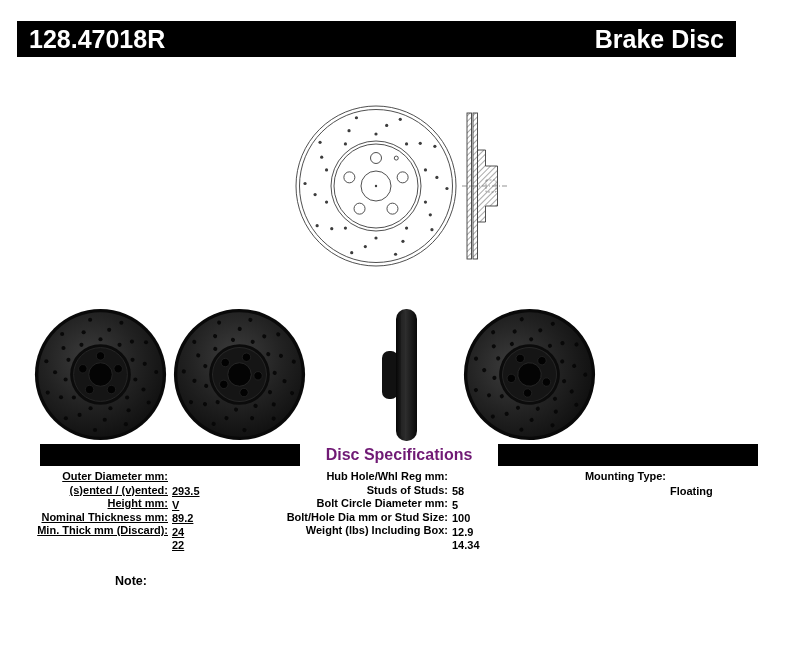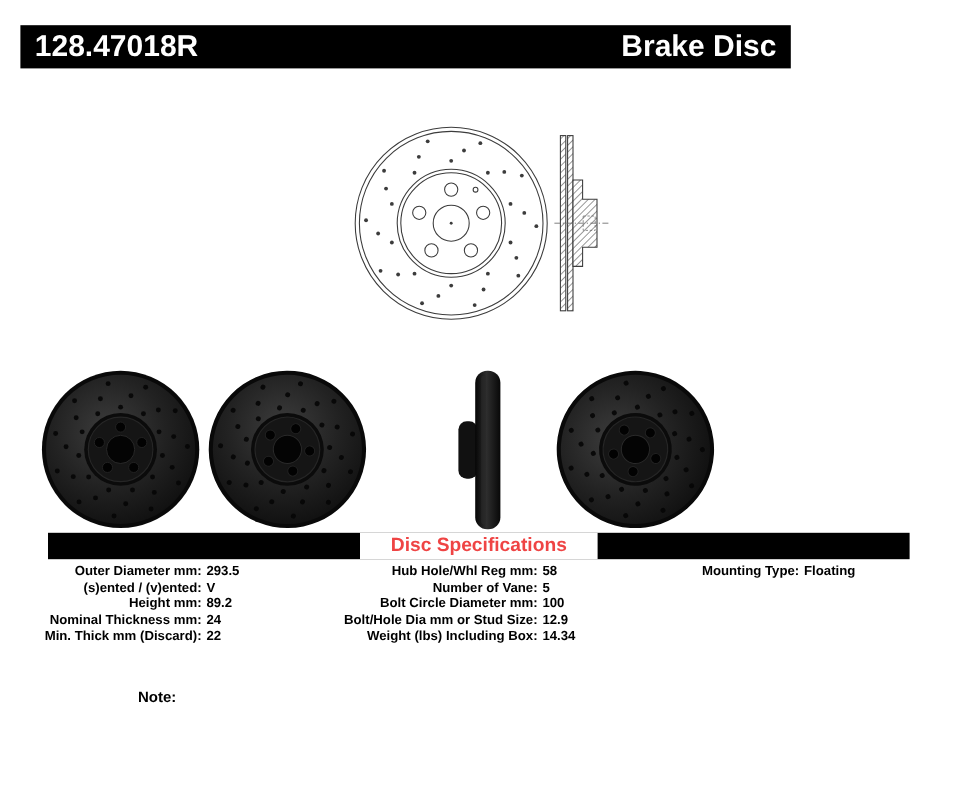--- a/index.html
+++ b/index.html
@@ -1,47 +1,47 @@
 <!DOCTYPE html>
 <html><head>
 <meta charset="utf-8">
 <style>
   html,body{margin:0;padding:0;background:#fff;}
   .sheet{position:relative;width:800px;height:655px;background:#ffffff;
          font-family:"Liberation Sans",sans-serif;overflow:hidden;}
 
   
-  .topbar{position:absolute;left:17px;top:21px;width:642px;height:36px;background:#000;
+  .topbar{position:absolute;left:17px;top:21px;width:719px;height:36px;background:#000;
           color:#fff;display:flex;align-items:center;justify-content:space-between;
           padding:0 12px;box-sizing:border-box;}
   .topbar .pn,.topbar .pt{font-size:25px;font-weight:bold;white-space:nowrap;}
 
   
   .draw-front{position:absolute;left:290px;top:100px;width:172px;height:172px;}
   .draw-section{position:absolute;left:461px;top:110px;width:48px;height:152px;}
 
   
   .photo{position:absolute;top:306px;}
   .photo-1{left:32px;width:137px;height:137px;}
   .photo-2{left:171px;width:137px;height:137px;}
   .photo-3{left:372px;top:307px;width:52px;height:136px;}
   .photo-4{left:461px;width:137px;height:137px;}
 
   
   .specbar{position:absolute;left:40px;top:444px;width:718px;height:22px;background:#000;
            display:flex;align-items:center;justify-content:center;}
-  .specbar .label{background:#fff;color:#ef4444;font-weight:bold;font-size:16px;
+  .specbar .label{background:#fff;color:#701a75;font-weight:bold;font-size:16px;
                   height:22px;line-height:22px;padding:0 26px;white-space:nowrap;}
 
   
   .spec-col{position:absolute;top:470px;font-size:11px;font-weight:bold;color:#000;}
   .spec-row{display:flex;height:13.5px;line-height:13.5px;white-space:nowrap;}
   .spec-row .lbl{display:inline-block;text-align:right;}
-  .spec-row .val{margin-left:4px;text-align:left;}
-  .col-left{left:20px;}  .col-left .lbl{width:148px;}
+  .spec-row .val{margin-left:4px;text-align:left;margin-top:15px;}
+  .col-left{left:20px;text-decoration:underline;}  .col-left .lbl{width:148px;}
   .col-mid{left:270px;}  .col-mid .lbl{width:178px;}
   .col-right{left:560px;}.col-right .lbl{width:106px;}
 
   .note{position:absolute;left:95px;top:574px;font-size:12.5px;font-weight:bold;margin-left:20px;}
 </style>
 </head>
 <body>
 
 <div class="sheet">
 
@@ -305,21 +305,21 @@
       <span class="val">22</span>
     </div>
   </div>
 
   <div class="spec-col col-mid">
     <div class="spec-row">
       <span class="lbl">Hub Hole/Whl Reg mm:</span>
       <span class="val">58</span>
     </div>
     <div class="spec-row">
-      <span class="lbl">Number of Vane:</span>
+      <span class="lbl">Studs of Studs:</span>
       <span class="val">5</span>
     </div>
     <div class="spec-row">
       <span class="lbl">Bolt Circle Diameter mm:</span>
       <span class="val">100</span>
     </div>
     <div class="spec-row">
       <span class="lbl">Bolt/Hole Dia mm or Stud Size:</span>
       <span class="val">12.9</span>
     </div>

